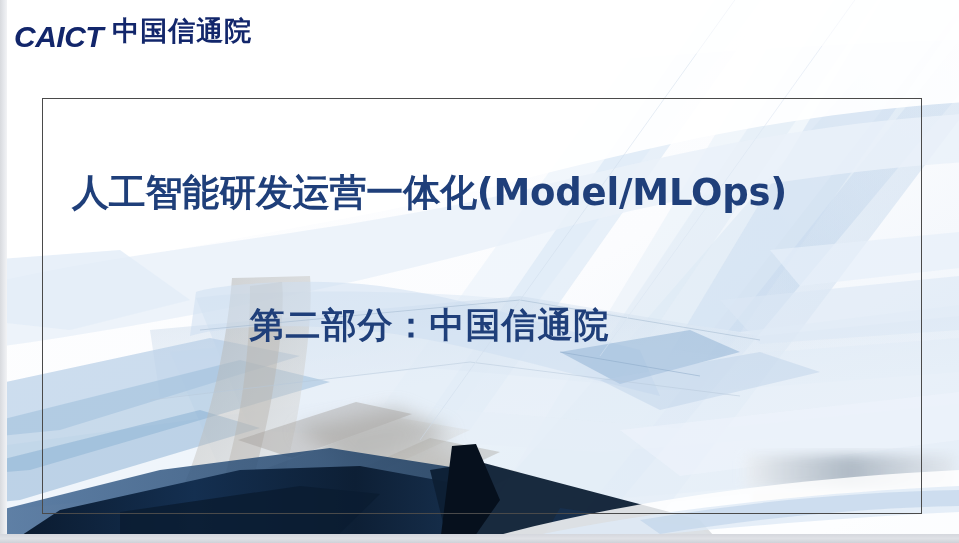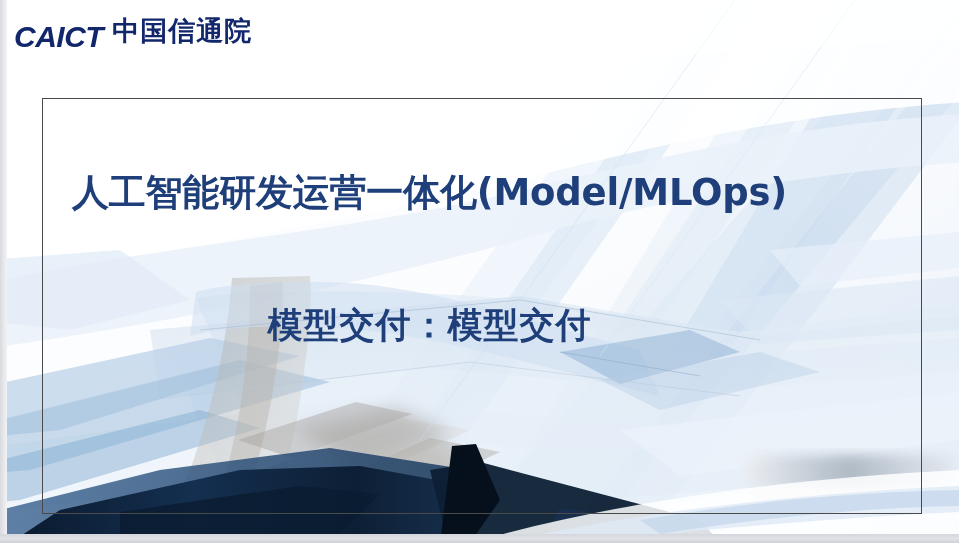--- a/index.html
+++ b/index.html
@@ -313,16 +313,16 @@
       <span class="logo-cn">中国信通院</span>
     </div>
   </div>
 
   <div class="frame"></div>
 
   <div class="title-block">
     <h1 class="main-title">
       <span class="ln">人工智能研发运营一体化(Model/MLOps)</span>
     </h1>
-    <h2 class="sub-title">模型交付：模型交付</h2>
+    <h2 class="sub-title">第二部分：中国信通院</h2>
   </div>
 
 </div>
 
 </body></html>

